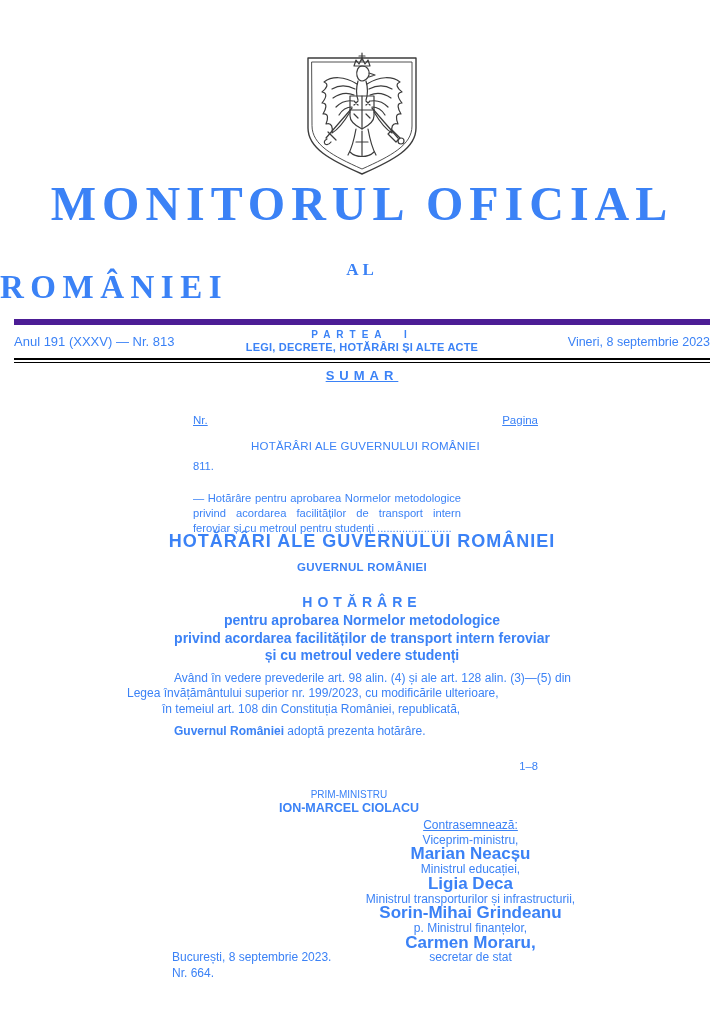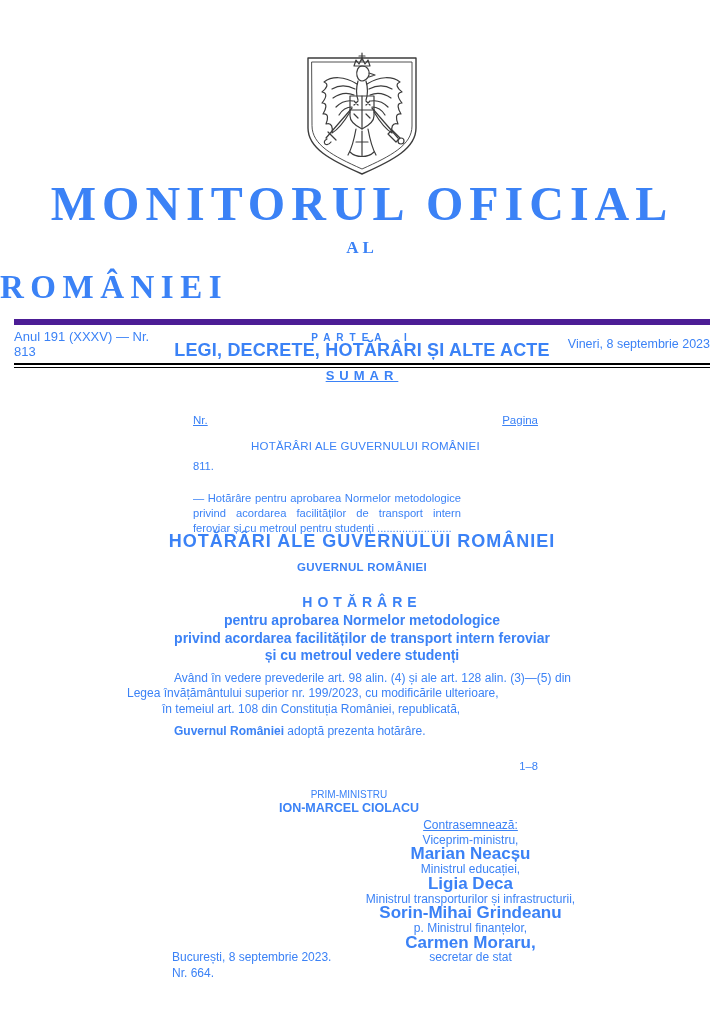--- a/index.html
+++ b/index.html
@@ -16,42 +16,42 @@
   .emblem-wrap{position:absolute;top:52px;left:0;width:724px;text-align:center;}
   .emblem-wrap svg{display:inline-block;}
   
   .masthead-title{
     position:absolute;top:180px;left:0;width:724px;
     font-family:"Liberation Serif",serif;font-weight:bold;
     font-size:48px;line-height:48px;letter-spacing:6px;
     text-align:center;white-space:nowrap;
   }
   .masthead-al{
-    position:absolute;top:239px;left:0;width:724px;
+    position:absolute;top:261px;left:0;width:724px;
     font-family:"Liberation Serif",serif;font-weight:bold;
     font-size:17px;line-height:17px;letter-spacing:4px;text-align:center;
   }
   .masthead-country{
     position:absolute;top:271px;left:0;width:724px;
     font-family:"Liberation Serif",serif;font-weight:bold;
     font-size:33px;line-height:33px;letter-spacing:6.5px;
   }
   
   .band{
     position:absolute;top:319px;left:14px;width:696px;
     border-top:6px solid #4c1d95;
   }
   .band-row{
     display:grid;grid-template-columns:1fr auto 1fr;align-items:center;
     padding:4px 0 4px 0;
   }
   .band-left{font-size:13px;text-align:left;}
   .band-center{text-align:center;}
   .band-part{font-size:10px;font-weight:bold;letter-spacing:6px;word-spacing:8px;line-height:11px;}
-  .band-subtitle{font-size:18px;font-weight:bold;line-height:14px;letter-spacing:0.2px;}
+  .band-subtitle{font-size:11px;font-weight:bold;line-height:14px;letter-spacing:0.2px;}
   .band-right{font-size:12.5px;text-align:right;}
   .rule-double{height:2px;border-top:2px solid #000;border-bottom:1px solid #000;}
   
   .sumar{
     position:absolute;top:368px;left:0;width:724px;text-align:center;
     font-size:13px;font-weight:bold;letter-spacing:5px;
     text-decoration:underline;
   }
   
   .sum-table{position:absolute;top:414px;left:193px;width:345px;font-size:11.2px;}

